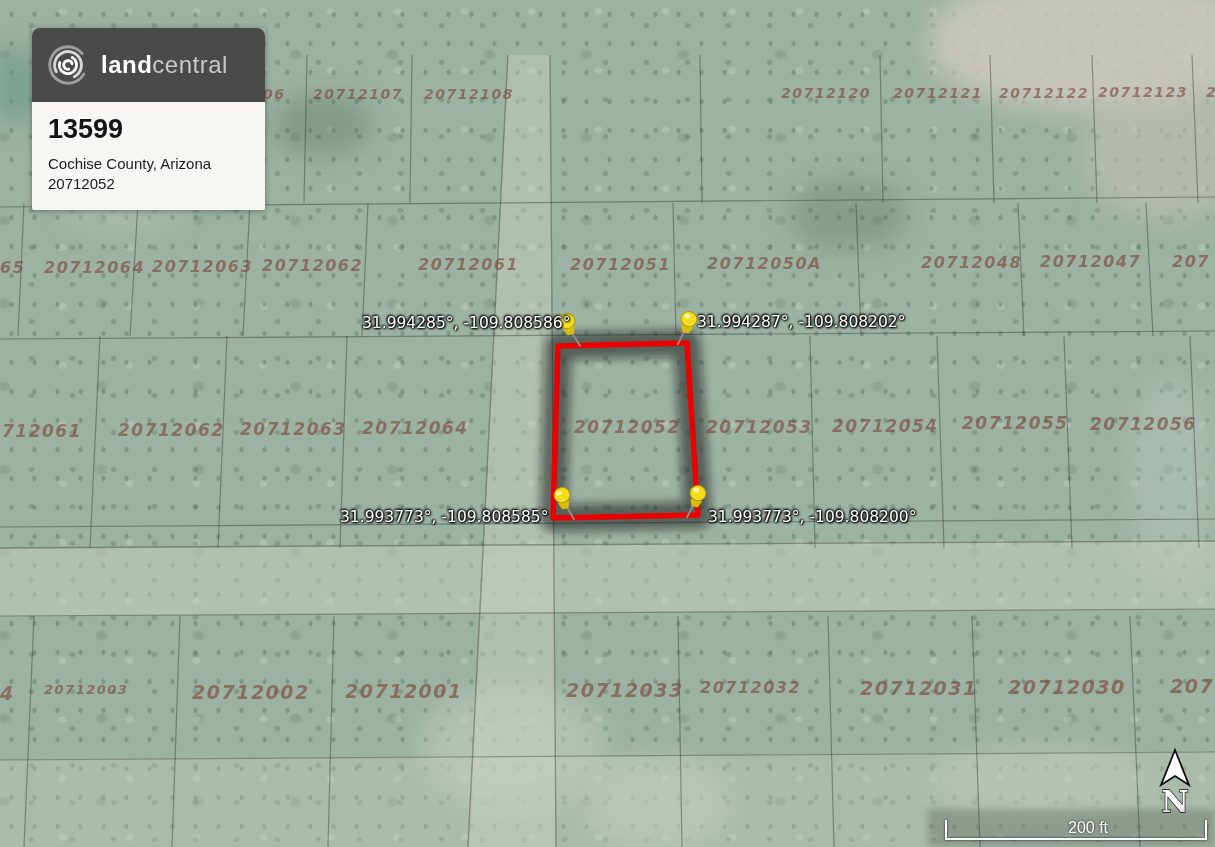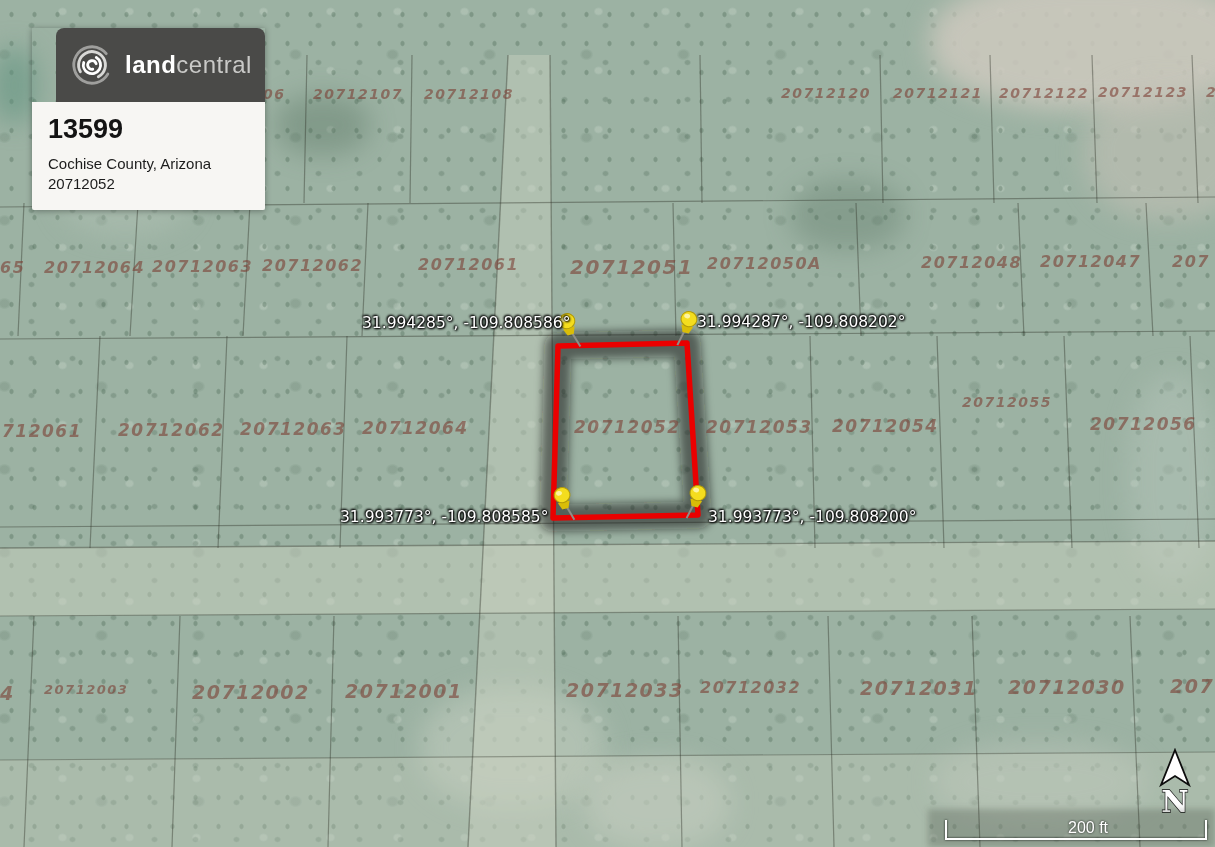--- a/index.html
+++ b/index.html
@@ -39,21 +39,21 @@
   }
   .coord-label{
     position:absolute;white-space:nowrap;font-size:15.5px;color:#fff;
     font-family:"DejaVu Sans",sans-serif;
     text-shadow:0 0 3px #000,0 0 3px #000,1px 1px 2px #000,-1px -1px 2px #000;
   }
   
   .card{position:absolute;left:32px;top:28px;width:233px;box-shadow:0 1px 6px rgba(0,0,0,.35);}
   .card-header{
     height:74px;background:#4a4a48;border-radius:8px 8px 0 0;
-    display:flex;align-items:center;padding-left:13px;margin-left:24px;
+    display:flex;align-items:center;padding-left:13px;
   }
   .brand{font-size:24px;margin-left:10px;letter-spacing:.5px;}
   .brand .bold{color:#ffffff;font-weight:700;}
   .brand .light{color:#c9c9c7;font-weight:300;}
   .card-body{background:#f7f6f3;padding:12px 16px 15px 16px;border-radius:0 0 2px 2px;}
   .listing-id{font-size:27px;font-weight:800;color:#141414;margin-bottom:9px;}
   .card-line{font-size:15px;color:#1c1c1c;line-height:1.35;}
   
   .watermark{position:absolute;left:8px;top:801px;display:flex;gap:7px;align-items:baseline;
     font-size:29px;text-shadow:0 0 3px rgba(0,0,0,.25);}
@@ -183,33 +183,33 @@
       <span class="parcel-label" style="left: 781px; top: 85px; font-size: 14px;">20712120</span>
       <span class="parcel-label" style="left: 893px; top: 85px; font-size: 14px;">20712121</span>
       <span class="parcel-label" style="left: 999px; top: 85px; font-size: 14px;">20712122</span>
       <span class="parcel-label" style="left: 1098px; top: 84px; font-size: 14px;">20712123</span>
       <span class="parcel-label" style="left: 1206px; top: 84px; font-size: 14px;">2</span>
       <span class="parcel-label" style="left: 0px; top: 258px; font-size: 16px;">65</span>
       <span class="parcel-label" style="left: 44px; top: 258px; font-size: 16px;">20712064</span>
       <span class="parcel-label" style="left: 152px; top: 257px; font-size: 16px;">20712063</span>
       <span class="parcel-label" style="left: 262px; top: 256px; font-size: 16px;">20712062</span>
       <span class="parcel-label" style="left: 418px; top: 255px; font-size: 16px;">20712061</span>
-      <span class="parcel-label" style="left: 570px; top: 255px; font-size: 20px;">20712051</span>
+      <span class="parcel-label" style="left: 570px; top: 255px; font-size: 16px;">20712051</span>
       <span class="parcel-label" style="left: 707px; top: 254px; font-size: 16px; text-align: center;">20712050A</span>
       <span class="parcel-label" style="left: 921px; top: 253px; font-size: 16px;">20712048</span>
       <span class="parcel-label" style="left: 1040px; top: 252px; font-size: 16px;">20712047</span>
       <span class="parcel-label" style="left: 1172px; top: 252px; font-size: 16px;">207</span>
       <span class="parcel-label" style="left: 2px; top: 421px; font-size: 17px;">712061</span>
       <span class="parcel-label" style="left: 118px; top: 420px; font-size: 17px;">20712062</span>
       <span class="parcel-label" style="left: 240px; top: 419px; font-size: 17px;">20712063</span>
       <span class="parcel-label" style="left: 362px; top: 418px; font-size: 17px;">20712064</span>
       <span class="parcel-label" style="left: 574px; top: 417px; font-size: 17px;">20712052</span>
       <span class="parcel-label" style="left: 706px; top: 417px; font-size: 17px;">20712053</span>
       <span class="parcel-label" style="left: 832px; top: 416px; font-size: 17px;">20712054</span>
-      <span class="parcel-label" style="left: 962px; top: 394px; font-size: 14px;">20712055</span>
+      <span class="parcel-label" style="left: 962px; top: 413px; font-size: 17px;">20712055</span>
       <span class="parcel-label" style="left: 1090px; top: 414px; font-size: 17px;">20712056</span>
       <span class="parcel-label" style="left: 0px; top: 682px; font-size: 19px;">4</span>
       <span class="parcel-label" style="left: 44px; top: 682px; font-size: 13px;">20712003</span>
       <span class="parcel-label" style="left: 192px; top: 681px; font-size: 19px;">20712002</span>
       <span class="parcel-label" style="left: 345px; top: 680px; font-size: 19px;">20712001</span>
       <span class="parcel-label" style="left: 566px; top: 679px; font-size: 19px;">20712033</span>
       <span class="parcel-label" style="left: 700px; top: 678px; font-size: 16px;">20712032</span>
       <span class="parcel-label" style="left: 860px; top: 677px; font-size: 19px;">20712031</span>
       <span class="parcel-label" style="left: 1008px; top: 676px; font-size: 19px;">20712030</span>
       <span class="parcel-label" style="left: 1170px; top: 675px; font-size: 19px;">207</span>

